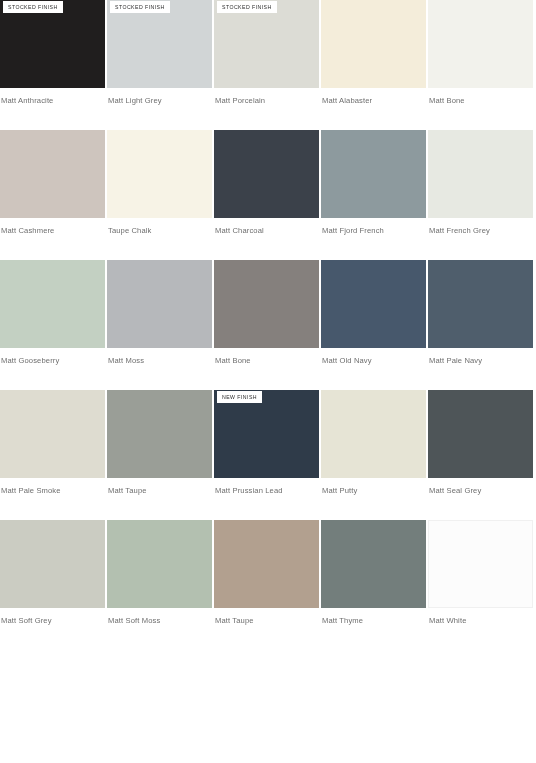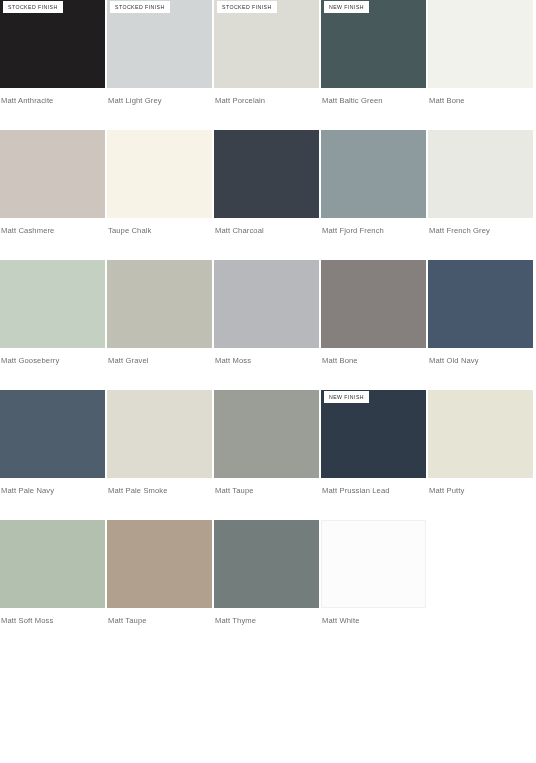--- a/index.html
+++ b/index.html
@@ -81,24 +81,22 @@
       </div>
       <div class="swatch-label">Matt Light Grey</div>
     </div>
     <div class="swatch-cell">
       <div class="swatch-tile" style="background: rgb(220, 220, 213);">
         <div class="swatch-badge">STOCKED FINISH</div>
       </div>
       <div class="swatch-label">Matt Porcelain</div>
     </div>
     <div class="swatch-cell">
-      <div class="swatch-tile" style="background: rgb(71, 89, 91);">
-        <div class="swatch-badge">NEW FINISH</div>
-      </div>
-      <div class="swatch-label">Matt Baltic Green</div>
+      <div class="swatch-tile" style="background: rgb(244, 237, 218);"></div>
+      <div class="swatch-label">Matt Alabaster</div>
     </div>
     <div class="swatch-cell">
       <div class="swatch-tile" style="background: rgb(242, 242, 236);"></div>
       <div class="swatch-label">Matt Bone</div>
     </div>
     <div class="swatch-cell">
       <div class="swatch-tile" style="background: rgb(206, 197, 190);"></div>
       <div class="swatch-label">Matt Cashmere</div>
     </div>
     <div class="swatch-cell">
@@ -113,24 +111,20 @@
       <div class="swatch-tile" style="background: rgb(141, 154, 158);"></div>
       <div class="swatch-label">Matt Fjord French</div>
     </div>
     <div class="swatch-cell">
       <div class="swatch-tile" style="background: rgb(231, 233, 226);"></div>
       <div class="swatch-label">Matt French Grey</div>
     </div>
     <div class="swatch-cell">
       <div class="swatch-tile" style="background: rgb(195, 208, 194);"></div>
       <div class="swatch-label">Matt Gooseberry</div>
-    </div>
-    <div class="swatch-cell">
-      <div class="swatch-tile" style="background: rgb(192, 191, 179);"></div>
-      <div class="swatch-label">Matt Gravel</div>
     </div>
     <div class="swatch-cell">
       <div class="swatch-tile" style="background: rgb(182, 184, 187);"></div>
       <div class="swatch-label">Matt Moss</div>
     </div>
     <div class="swatch-cell">
       <div class="swatch-tile" style="background: rgb(133, 128, 125);"></div>
       <div class="swatch-label">Matt Bone</div>
     </div>
     <div class="swatch-cell">
@@ -153,20 +147,28 @@
       <div class="swatch-tile" style="background: rgb(47, 59, 73);">
         <div class="swatch-badge">NEW FINISH</div>
       </div>
       <div class="swatch-label">Matt Prussian Lead</div>
     </div>
     <div class="swatch-cell">
       <div class="swatch-tile" style="background: rgb(230, 228, 213);"></div>
       <div class="swatch-label">Matt Putty</div>
     </div>
     <div class="swatch-cell">
+      <div class="swatch-tile" style="background: rgb(78, 85, 88);"></div>
+      <div class="swatch-label">Matt Seal Grey</div>
+    </div>
+    <div class="swatch-cell">
+      <div class="swatch-tile" style="background: rgb(203, 204, 194);"></div>
+      <div class="swatch-label">Matt Soft Grey</div>
+    </div>
+    <div class="swatch-cell">
       <div class="swatch-tile" style="background: rgb(179, 192, 176);"></div>
       <div class="swatch-label">Matt Soft Moss</div>
     </div>
     <div class="swatch-cell">
       <div class="swatch-tile" style="background: rgb(178, 160, 143);"></div>
       <div class="swatch-label">Matt Taupe</div>
     </div>
     <div class="swatch-cell">
       <div class="swatch-tile" style="background: rgb(115, 126, 124);"></div>
       <div class="swatch-label">Matt Thyme</div>

